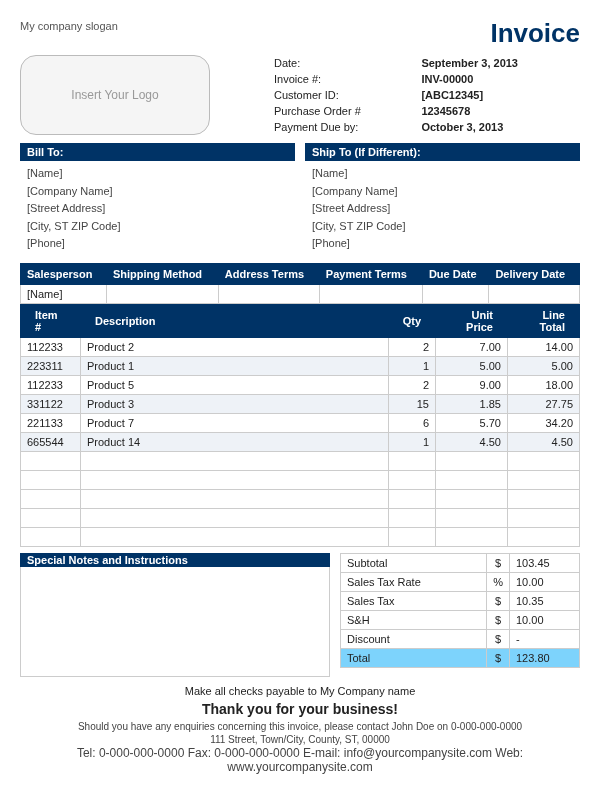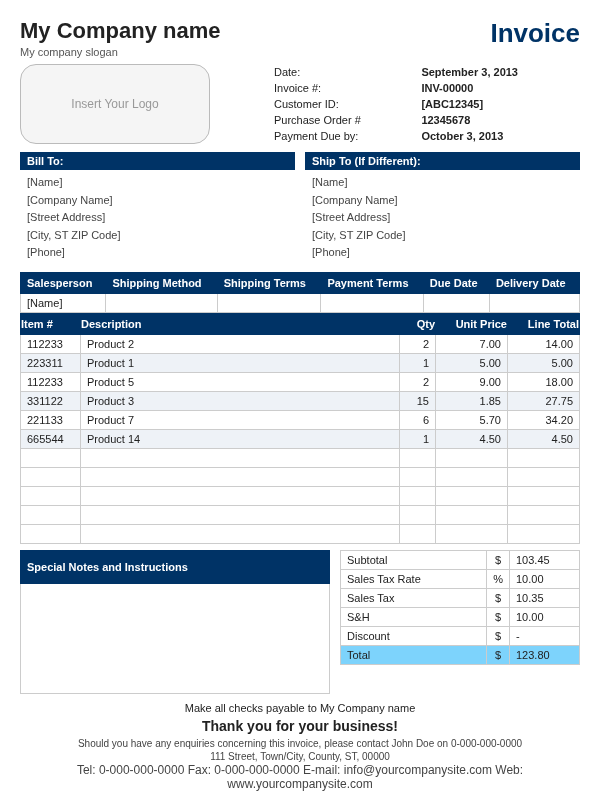--- a/index.html
+++ b/index.html
@@ -128,21 +128,21 @@
     
     .items-table {
       width: 100%;
       border-collapse: collapse;
       margin-bottom: 6px;
     }
     .items-table th {
       background: #003366;
       color: #fff;
       font-weight: bold;
-      padding: 4px 0;
+      padding: 4px 14px;
       border: 1px solid #003366;
       font-size: 11px;
       text-align: left;
     }
     .items-table th.right, .items-table td.right {
       text-align: right;
     }
     .items-table td {
       border: 1px solid #ccc;
       padding: 3px 6px;
@@ -163,21 +163,21 @@
       gap: 10px;
       margin-bottom: 8px;
     }
     .notes-box {
       flex: 1;
     }
     .notes-header {
       background: #003366;
       color: #fff;
       font-weight: bold;
-      padding: 11px 7px;
+      padding: 1px 7px;
       font-size: 11px;
     }
     .notes-content {
       border: 1px solid #ccc;
       border-top: none;
       min-height: 110px;
       padding: 5px 7px;
       font-size: 11px;
     }
     .totals-box {
@@ -237,21 +237,20 @@
       text-align: center;
       font-size: 12px;
       color: #444;
     }
   </style>
 </head>
 <body>
 
 <div class="header">
   <div>
-    <div class="company-name">My Company name</div>
     <div class="company-slogan">My company slogan</div>
   </div>
   <div class="invoice-title">Invoice</div>
 </div>
 
 <div class="top-section">
   <div class="logo-box">Insert Your Logo</div>
   <div class="invoice-meta">
     <table class="meta-table">
       <tbody>
@@ -301,21 +300,21 @@
       <div>[Phone]</div>
     </div>
   </div>
 </div>
 
 <table class="shipping-row-table">
   <thead>
     <tr>
       <th>Salesperson</th>
       <th>Shipping Method</th>
-      <th>Shipping Terms</th>
+      <th>Address Terms</th>
       <th>Payment Terms</th>
       <th>Due Date</th>
       <th>Delivery Date</th>
     </tr>
   </thead>
   <tbody>
     <tr>
       <td>[Name]</td>
       <td></td>
       <td></td>

